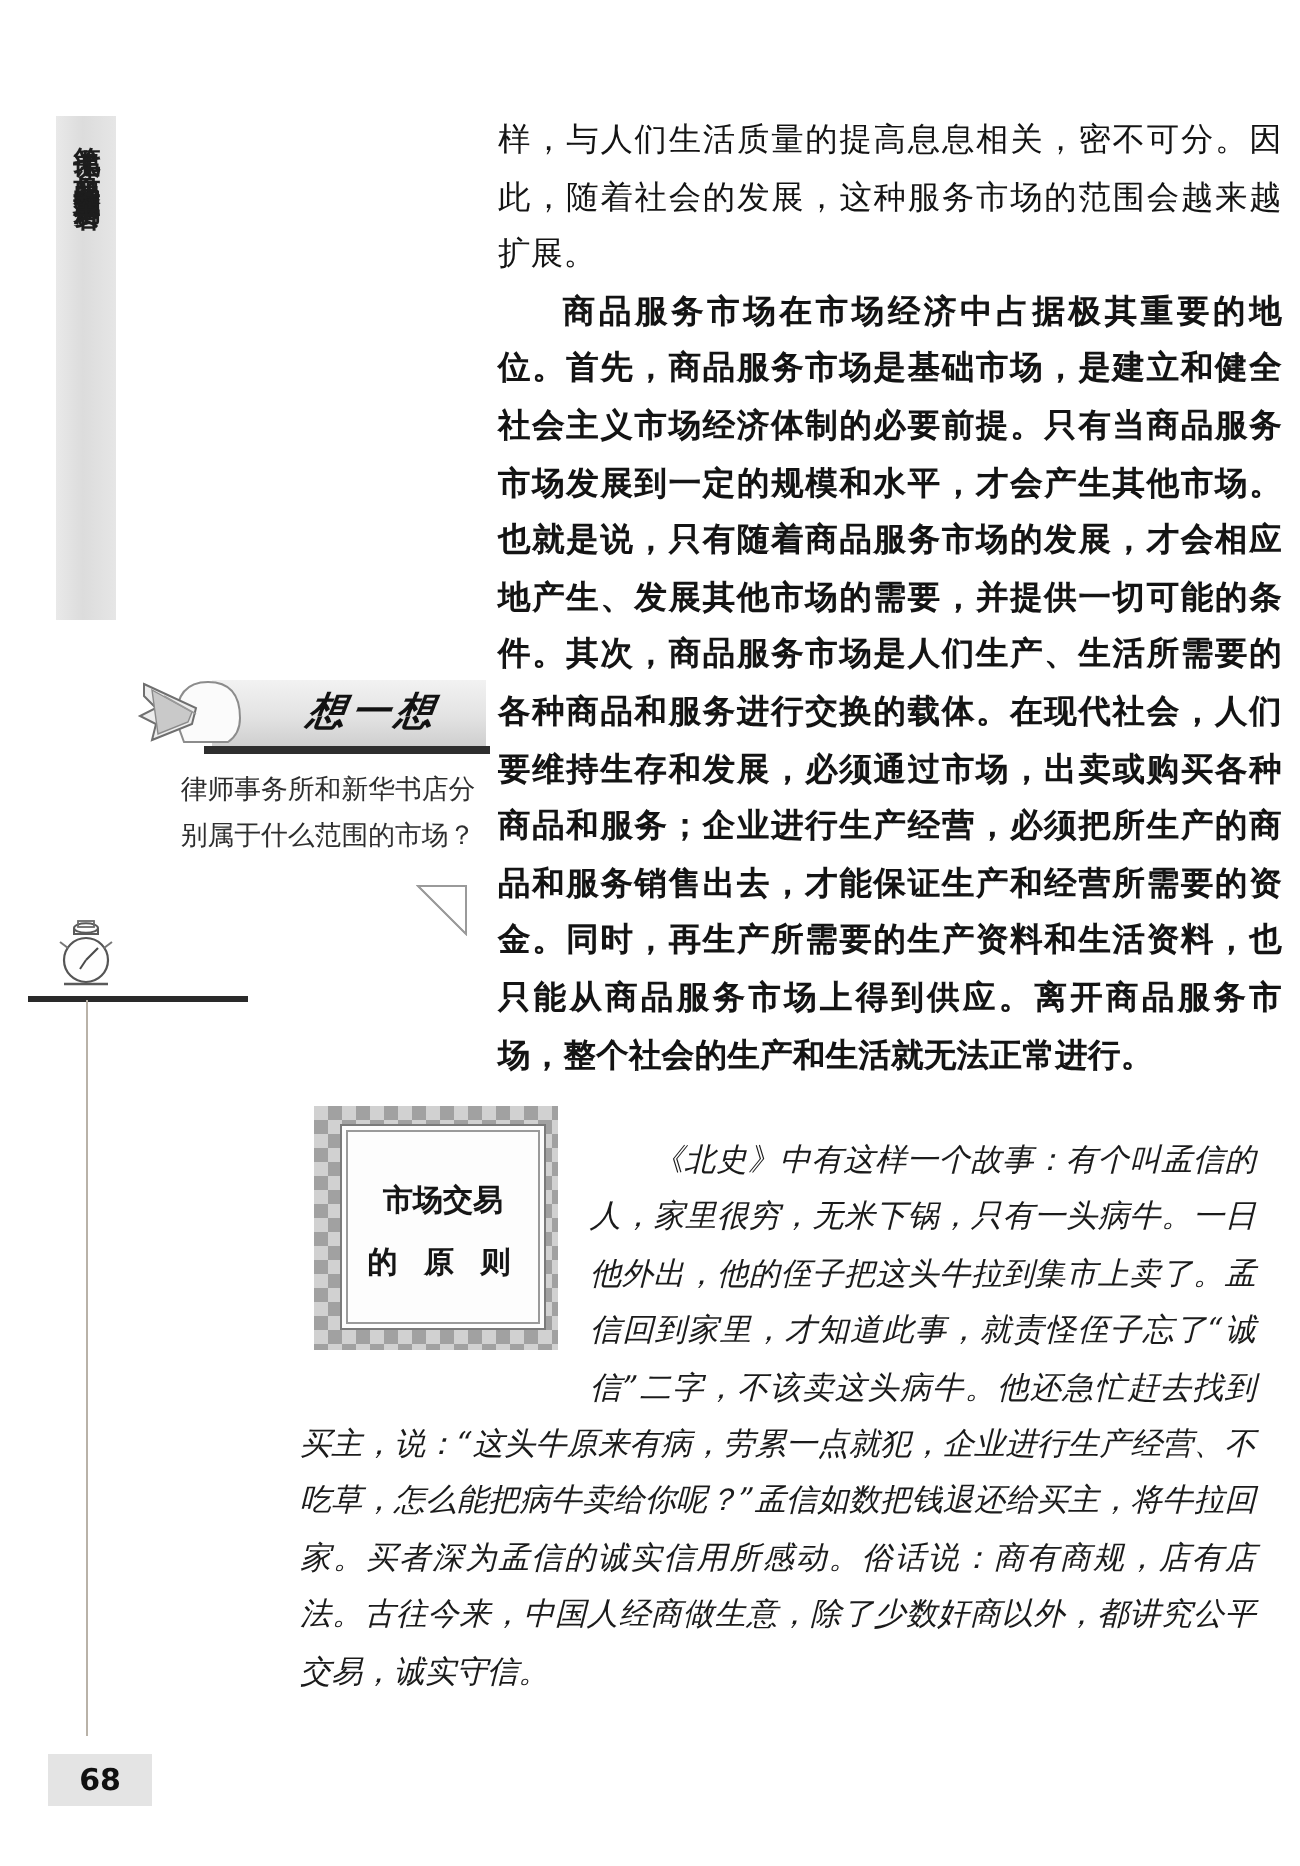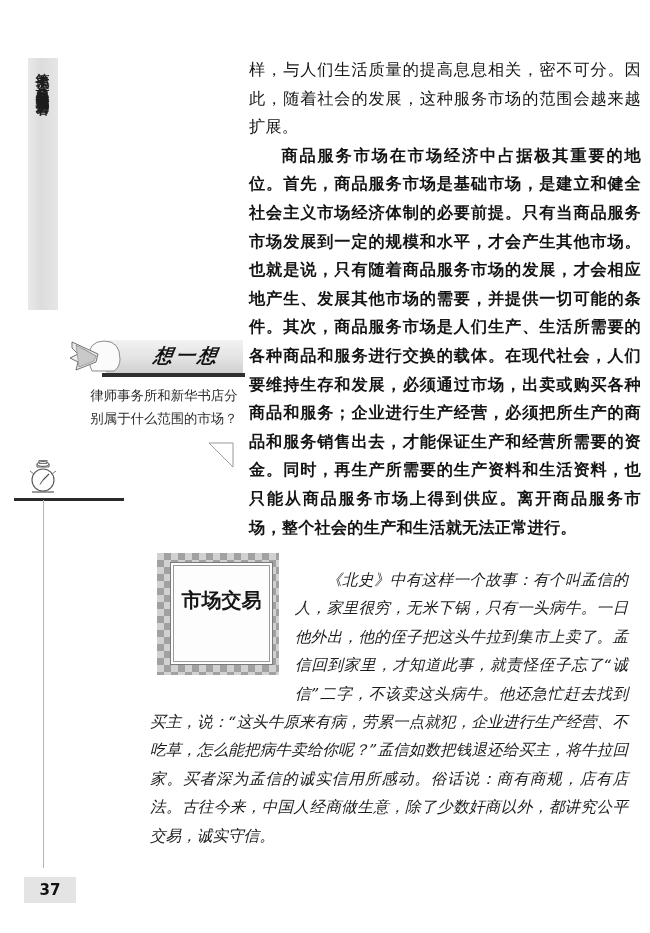--- a/index.html
+++ b/index.html
@@ -195,21 +195,21 @@
     background: #fdfdfd;
     border: 1px solid #7a7a7a;
     box-shadow: inset 0 0 0 2px #fdfdfd, inset 0 0 0 3px #9a9a9a;
   }
   .principle-text {
     position: absolute;
     left: 0;
     right: 0;
     top: 22px;
     font-family: "DejaVu Sans", sans-serif;
-    font-size: 20px;
+    font-size: 15px;
     font-weight: 700;
     color: #161616;
     text-align: center;
     line-height: 31px;
   }
   .principle-text .l2 { letter-spacing: 4px; }
 
   
   .story-wrap {
     position: absolute;
@@ -251,21 +251,21 @@
       <circle cx="17" cy="23" r="11" fill="#fefefe" stroke="#555" stroke-width="1.1"></circle>
       <line x1="17" y1="23" x2="23" y2="17" stroke="#4a4a4a" stroke-width="1.1"></line>
       <line x1="17" y1="23" x2="14" y2="27.5" stroke="#4a4a4a" stroke-width="1"></line>
       <line x1="6" y1="35" x2="28" y2="35" stroke="#5a5a5a" stroke-width="1.2"></line>
       <line x1="4" y1="14" x2="8" y2="17" stroke="#777" stroke-width="1"></line>
       <line x1="30" y1="14" x2="26" y2="17" stroke="#777" stroke-width="1"></line>
     </svg>
   </div>
   <div class="hrule"></div>
   <div class="vrule"></div>
-  <div class="page-num">37</div>
+  <div class="page-num">68</div>
 
   <div class="body-col">
     <p class="body-p">样，与人们生活质量的提高息息相关，密不可分。因此，随着社会的发展，这种服务市场的范围会越来越扩展。</p>
     <p class="body-p">商品服务市场在市场经济中占据极其重要的地位。首先，商品服务市场是基础市场，是建立和健全社会主义市场经济体制的必要前提。只有当商品服务市场发展到一定的规模和水平，才会产生其他市场。也就是说，只有随着商品服务市场的发展，才会相应地产生、发展其他市场的需要，并提供一切可能的条件。其次，商品服务市场是人们生产、生活所需要的各种商品和服务进行交换的载体。在现代社会，人们要维持生存和发展，必须通过市场，出卖或购买各种商品和服务；企业进行生产经营，必须把所生产的商品和服务销售出去，才能保证生产和经营所需要的资金。同时，再生产所需要的生产资料和生活资料，也只能从商品服务市场上得到供应。离开商品服务市场，整个社会的生产和生活就无法正常进行。</p>
   </div>
 
   <div class="think-box">
     <div class="think-banner"></div>
     <div class="think-banner-underline"></div>
     <div class="think-title">想一想</div>
@@ -289,17 +289,18 @@
   <div class="story-wrap">
     <div class="story-float"></div>
     <p class="story-p story-indent">《北史》中有这样一个故事：有个叫孟信的人，家里很穷，无米下锅，只有一头病牛。一日他外出，他的侄子把这头牛拉到集市上卖了。孟信回到家里，才知道此事，就责怪侄子忘了“诚信”二字，不该卖这头病牛。他还急忙赶去找到买主，说：“这头牛原来有病，劳累一点就犯，企业进行生产经营、不吃草，怎么能把病牛卖给你呢？”孟信如数把钱退还给买主，将牛拉回家。买者深为孟信的诚实信用所感动。俗话说：商有商规，店有店法。古往今来，中国人经商做生意，除了少数奸商以外，都讲究公平交易，诚实守信。</p>
   </div>
 
   <div class="principle-wrap">
     <div class="checker"></div>
     <div class="principle-inner">
       <div class="principle-text">
         <div>市场交易</div>
+        <div class="l2">的 原 则</div>
       </div>
     </div>
   </div>
 
 </div>
 
 </body></html>

